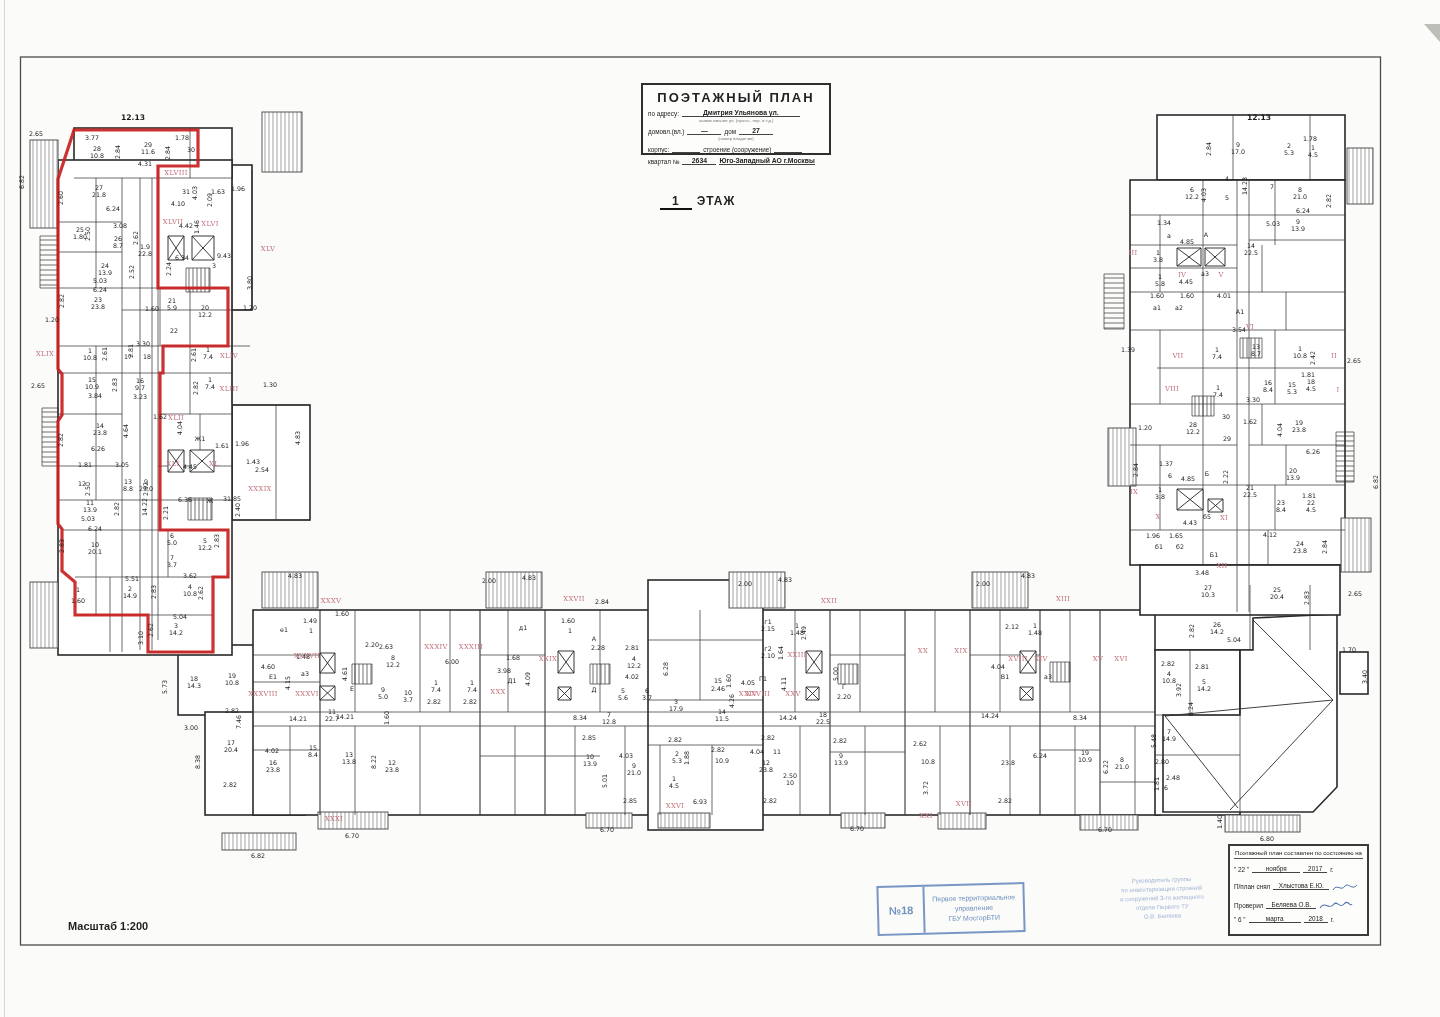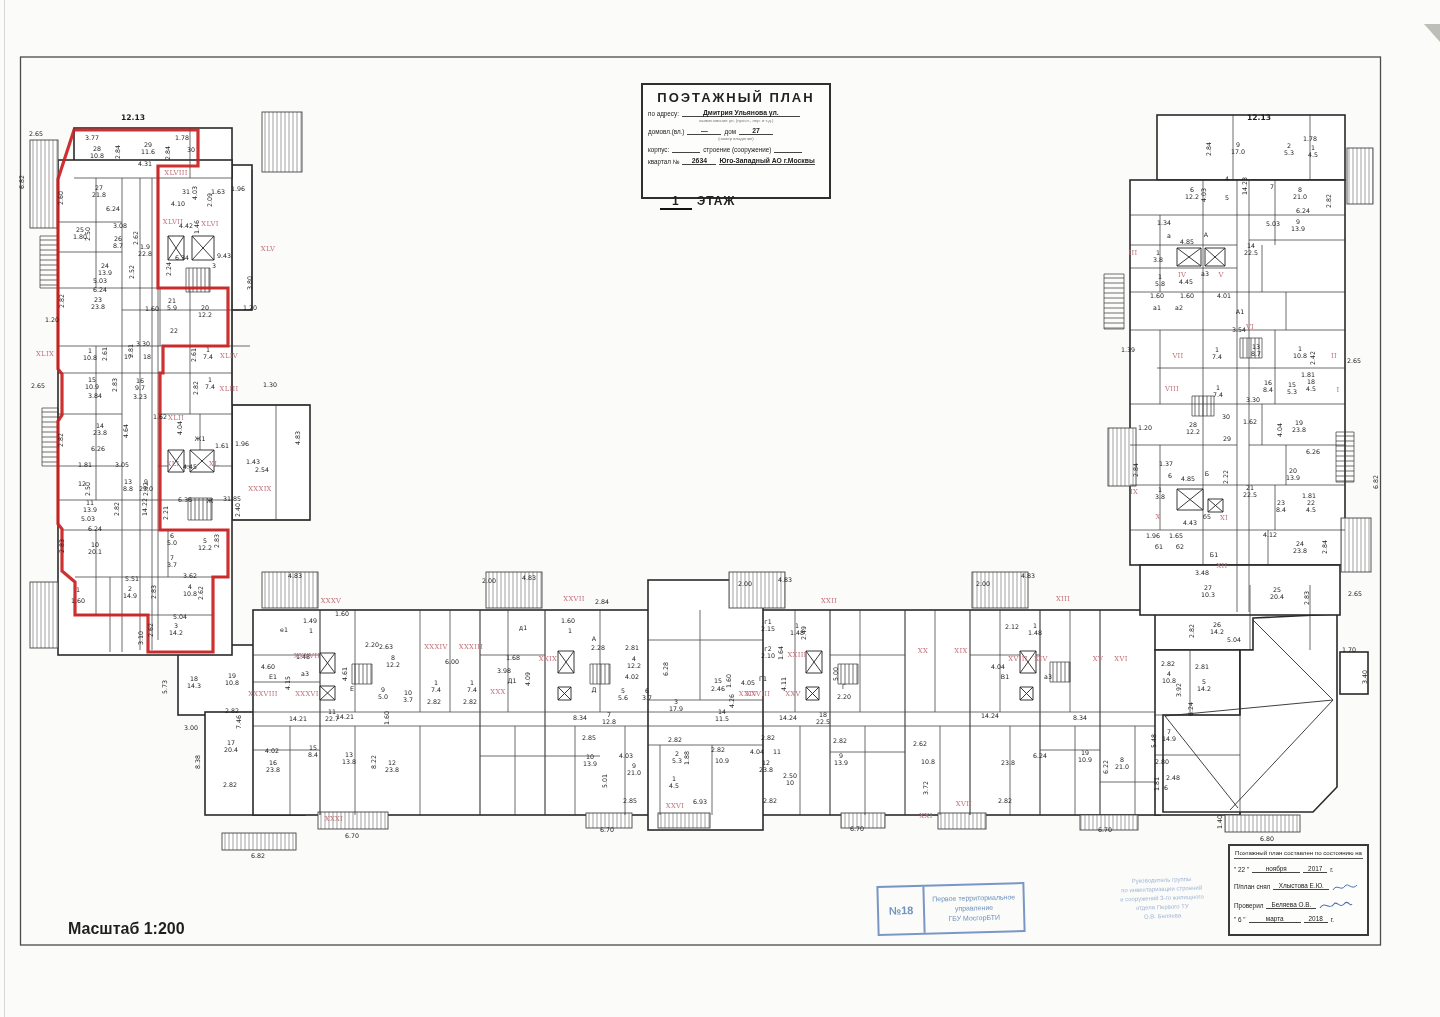--- a/index.html
+++ b/index.html
@@ -6,21 +6,21 @@
   .page{position:relative;width:1440px;height:1017px;background:#fbfbf9;overflow:hidden;
         font-family:"Liberation Sans",sans-serif;color:#222;}
   .scan-line{position:absolute;left:4px;top:0;width:1px;height:100%;background:#d8d8d2;}
   .scan-wedge{position:absolute;right:0;top:24px;width:0;height:0;
         border-top:18px solid #a9a9a2;border-left:16px solid transparent;opacity:.75;}
   svg text{user-select:none;}
   .lbl{font:6.3px "DejaVu Sans",sans-serif;fill:#1c1c1c;text-anchor:middle;}
   .big{font-size:7.6px;font-weight:bold;}
   .num{font:6.8px "DejaVu Serif",serif;fill:#c4747e;text-anchor:middle;letter-spacing:.3px;}
 
-  .title-block{position:absolute;left:641px;top:83px;width:190px;height:116px;
+  .title-block{position:absolute;left:641px;top:83px;width:190px;height:72px;
       border:2px solid #2f2f2f;background:#fdfdfc;box-sizing:border-box;padding:3px 5px 2px;}
   .tb-title{font-size:13px;font-weight:700;letter-spacing:2px;text-align:center;margin:2px 0 4px;}
   .tb-row{font-size:6.3px;display:flex;align-items:flex-end;gap:3px;margin-top:4px;white-space:nowrap;}
   .tb-micro{font-size:4.3px;color:#777;text-align:center;margin-top:1px;}
   .u{border-bottom:1px solid #444;display:inline-block;text-align:center;font-weight:600;font-size:6.8px;}
   .wide{min-width:118px;} .wide2{min-width:88px;} .mid{min-width:34px;} .sm{min-width:28px;height:7px;}
 
   .floor-title{position:absolute;left:660px;top:194px;font-size:12px;font-weight:700;letter-spacing:1px;}
   .floor-title .fnum{display:inline-block;padding:0 12px;border-bottom:2px solid #111;margin-right:5px;text-align:center;}
 
@@ -34,21 +34,21 @@
   .stamp-bti{position:absolute;left:877px;top:884px;width:144px;height:46px;
       border:2px solid rgba(90,125,185,.8);color:#6f92c0;display:flex;align-items:stretch;
       transform:rotate(-1.5deg);background:rgba(255,255,255,.0);}
   .stamp-bti .cell-num{width:44px;display:flex;align-items:center;justify-content:center;
       border-right:2px solid rgba(90,125,185,.8);font-size:11px;font-weight:700;}
   .stamp-bti .cell-txt{flex:1;display:flex;flex-direction:column;justify-content:center;
       text-align:center;font-size:7px;line-height:1.4;}
   .stamp-insp{position:absolute;left:1086px;top:876px;width:152px;color:rgba(90,125,185,.55);
       font-size:6px;line-height:1.5;text-align:center;transform:rotate(-2deg);}
 
-  .scale-label{position:absolute;left:68px;top:920px;font-size:16px;font-weight:600;color:#1f1f1f;}
+  .scale-label{position:absolute;left:68px;top:920px;font-size:11px;font-weight:600;color:#1f1f1f;}
 </style>
 </head>
 <body>
 
 <div class="page">
   <div class="scan-line"></div>
   <div class="scan-wedge"></div>
 
   <svg id="plan-svg" width="1440" height="1017" viewBox="0 0 1440 1017">
     <defs>

